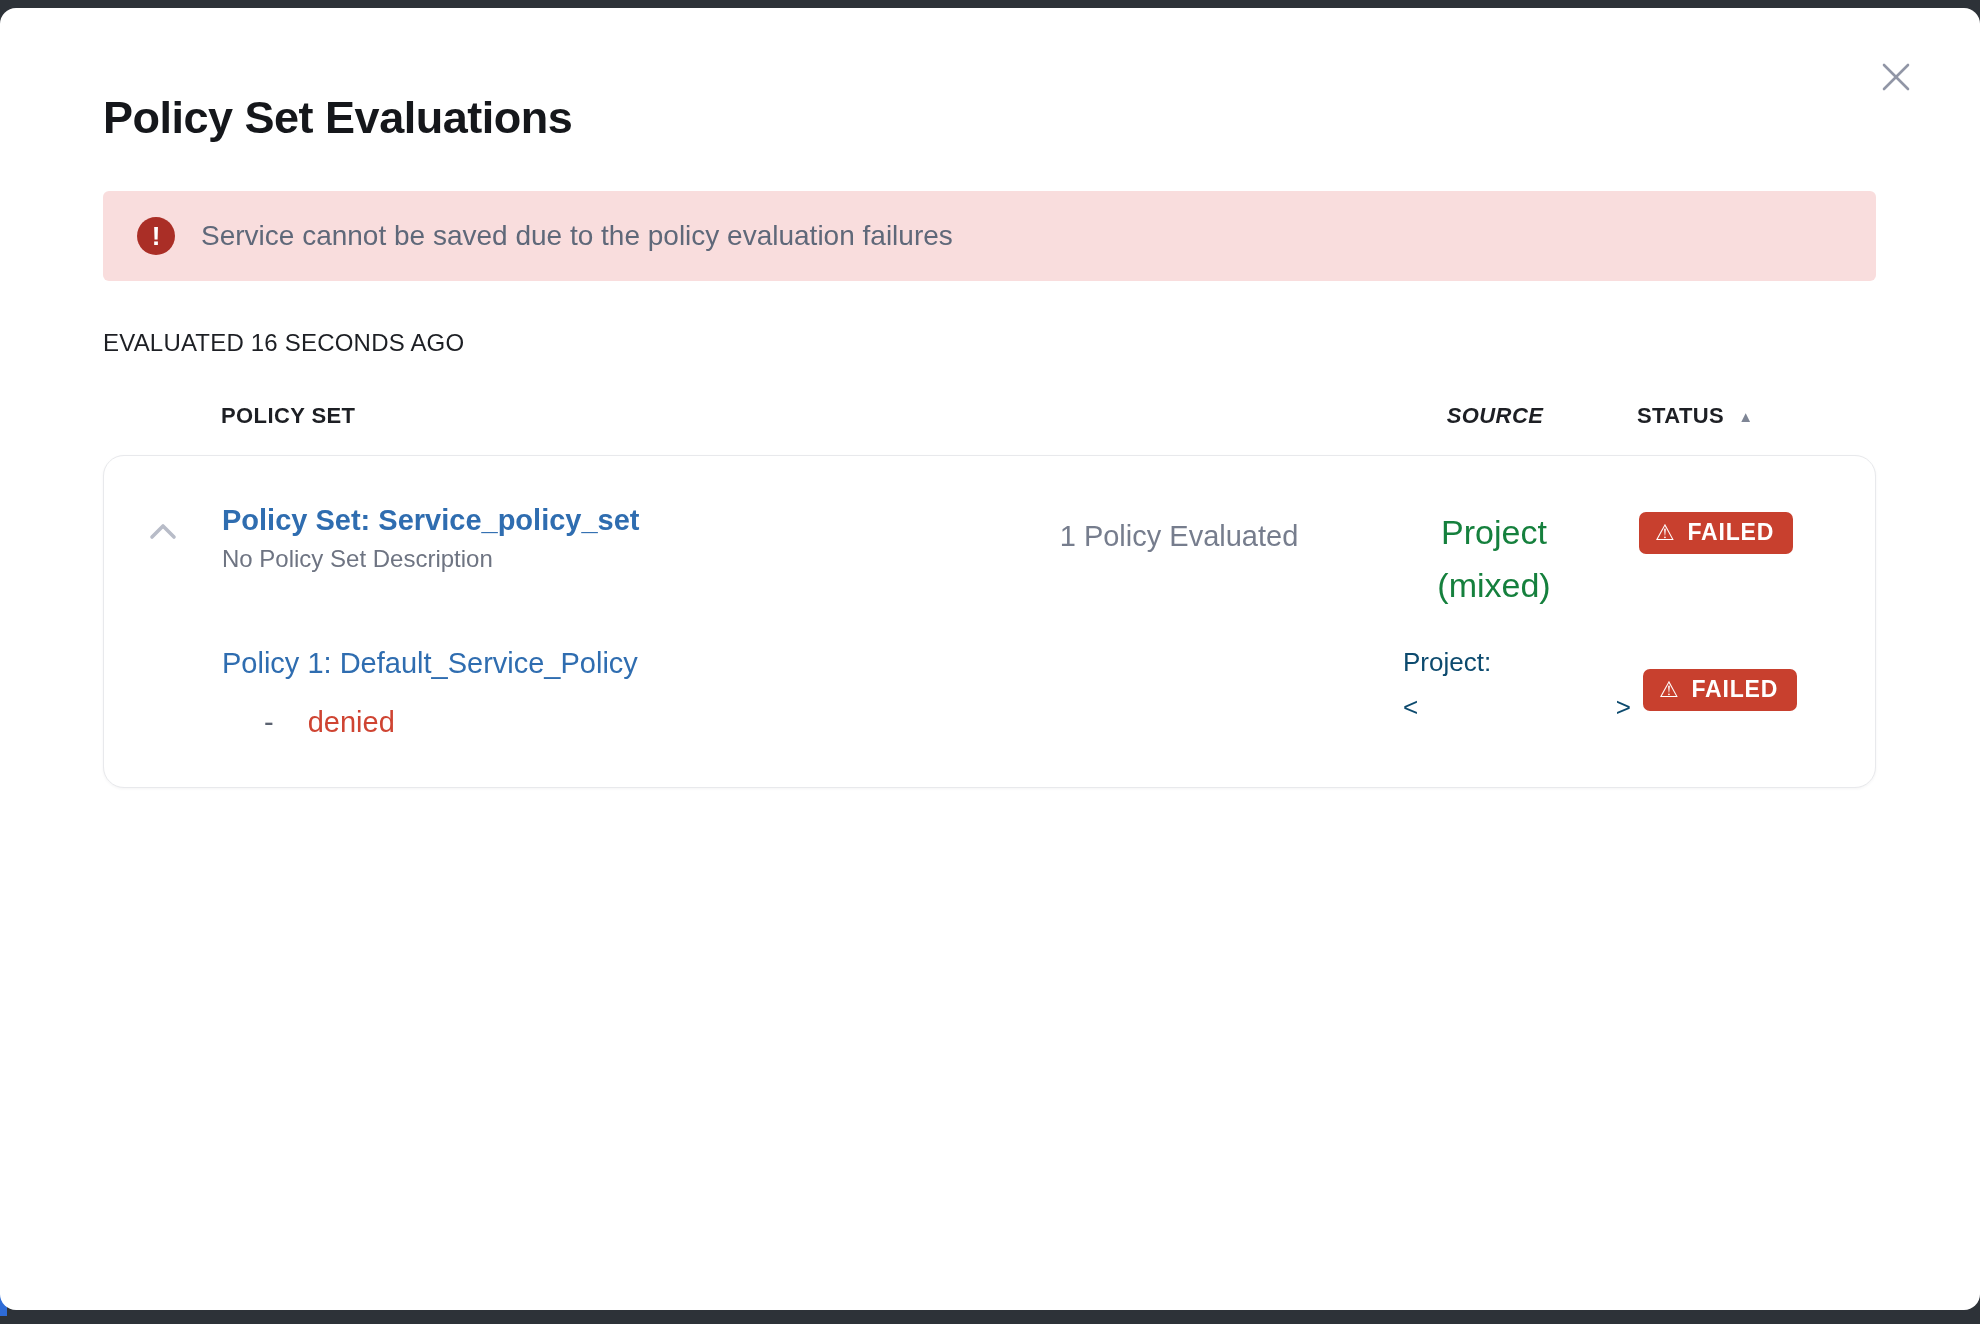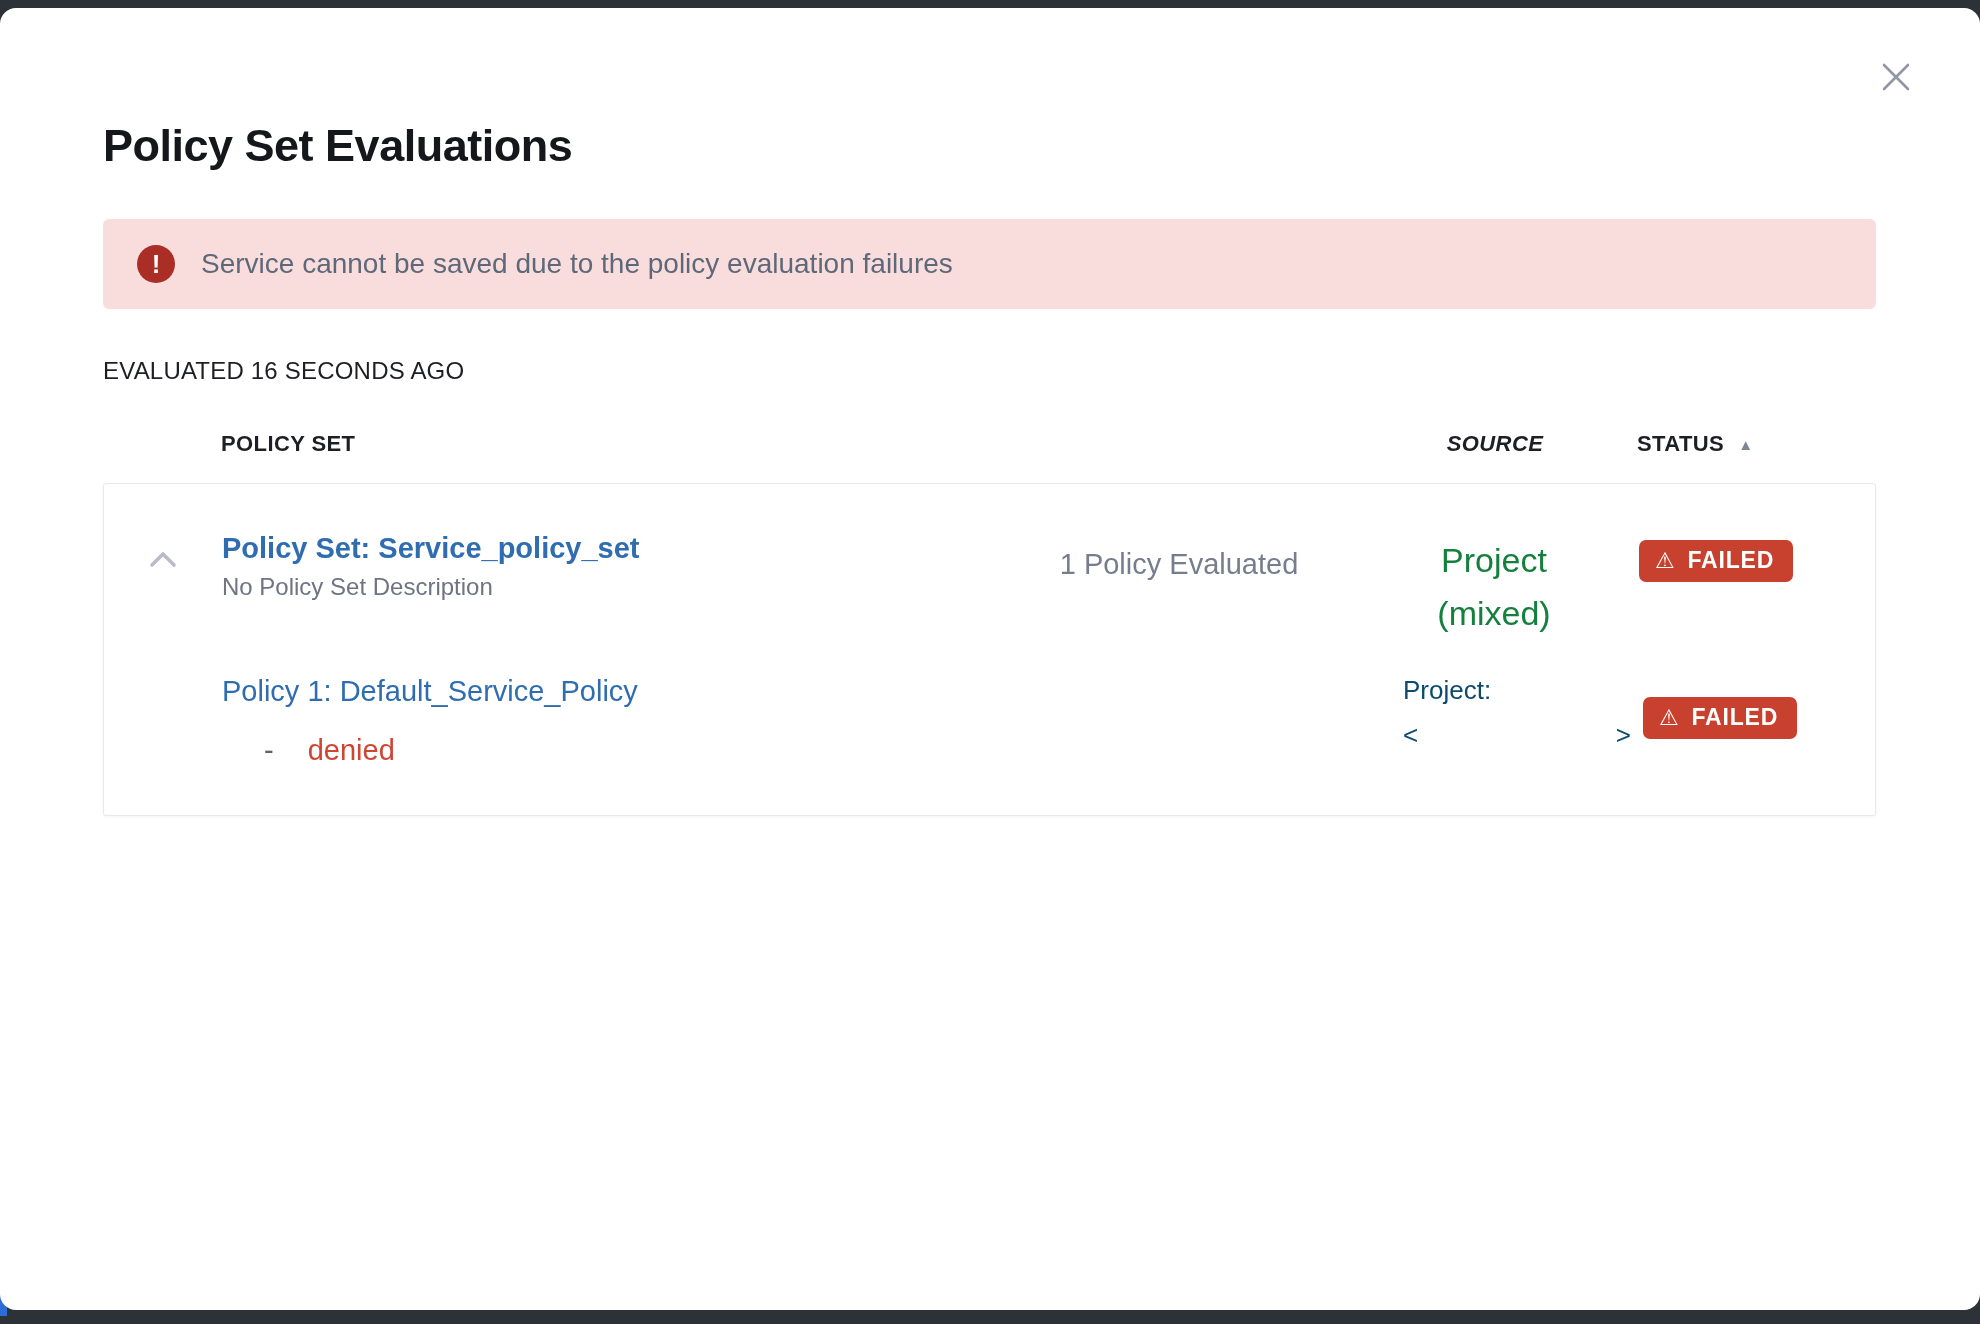--- a/index.html
+++ b/index.html
@@ -27,21 +27,21 @@
   .close-btn {
     position: absolute;
     top: 48px; right: 62px;
     width: 44px; height: 44px;
     display: flex; align-items: center; justify-content: center;
     cursor: pointer;
     background: none; border: none;
   }
   .modal-body { padding: 0 104px 0 103px; }
   .title {
-    margin-top: 112px;
+    margin-top: 84px;
     font-size: 45px;
     font-weight: 700;
     color: #15171b;
     letter-spacing: -0.5px;
   }
   .alert {
     margin-top: 47px;
     height: 90px;
     background: #f9dddd;
     border-radius: 6px;
@@ -89,21 +89,21 @@
   .th-status {
     padding-left: 27px;
     display: flex; align-items: center; gap: 14px;
     cursor: pointer;
   }
   .sort-icon { font-size: 15px; color: #7e8595; line-height: 1; }
   .card {
     margin-top: 26px;
     background: #ffffff;
     border: 1px solid #e8e9ec;
-    border-radius: 3px;
+    border-radius: 21px;
     box-shadow: 0 1px 3px rgba(40,45,55,0.05);
     min-height: 312px;
     padding-bottom: 48px;
   }
   .row-main { padding-top: 48px; }
   .cell-chevron {
     display: flex; justify-content: center; align-items: flex-start;
     padding-top: 16px;
     cursor: pointer;
   }

